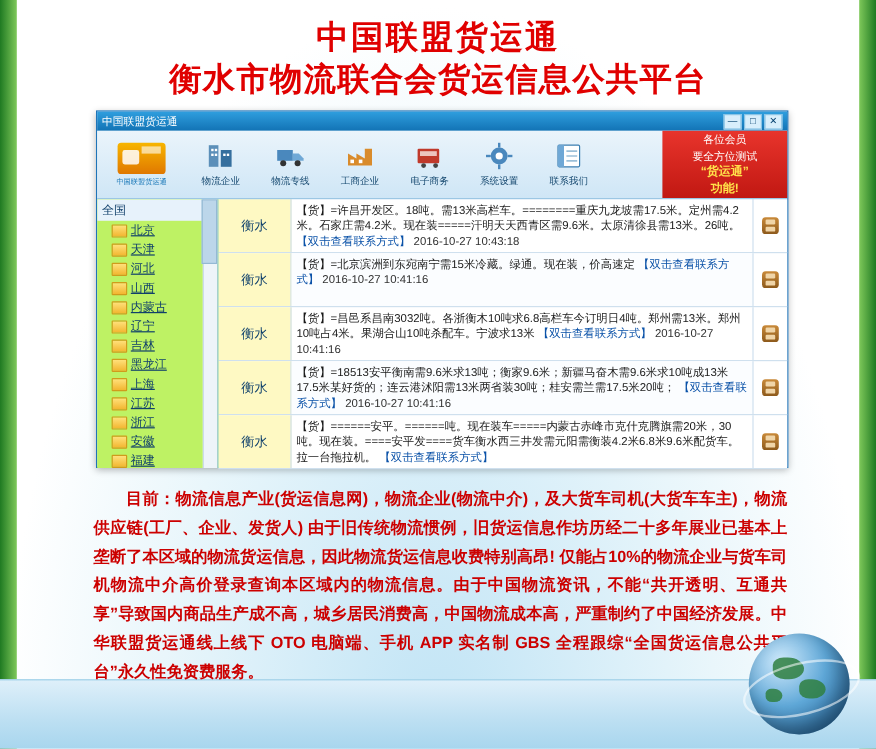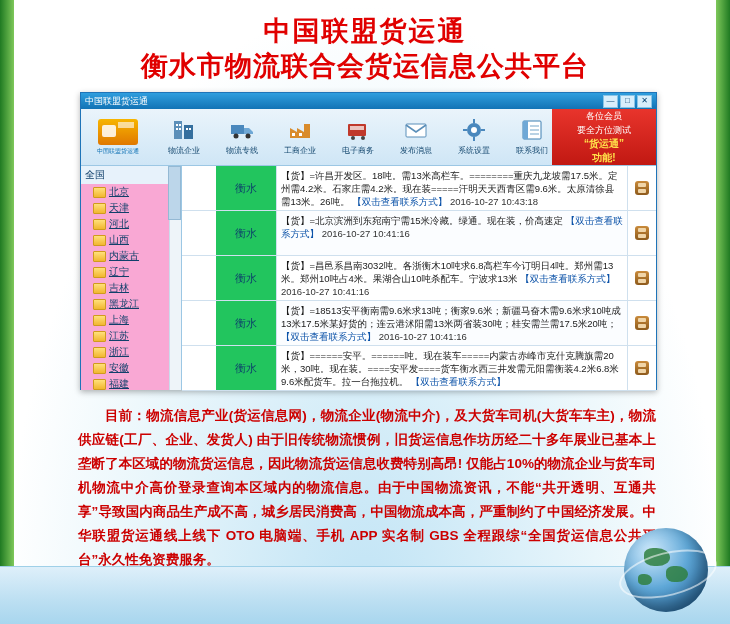--- a/index.html
+++ b/index.html
@@ -44,33 +44,33 @@
   .tbitem{width:58px;display:flex;flex-direction:column;align-items:center;justify-content:center;gap:3px;}
   .tbicon{width:26px;height:24px;display:block;}
   .tblabel{font-size:8px;color:#15486f;white-space:nowrap;}
   .promo{position:absolute;right:0;top:0;bottom:0;width:104px;
      background:linear-gradient(#e8342c,#c11812);color:#fff;display:flex;flex-direction:column;
      justify-content:center;align-items:center;gap:2px;}
   .promo span{font-size:9px;line-height:12px;}
   .promo .big{color:#ffe24a;font-size:10px;font-weight:bold;}
 
   .body{display:flex;height:calc(100% - 16px - 56px);}
-  .tree{width:100px;background:#f9a8d4;border-right:1px solid #9cc7e4;font-size:10px;color:#11406b;
+  .tree{width:100px;background:#bef264;border-right:1px solid #9cc7e4;font-size:10px;color:#11406b;
       overflow:hidden;position:relative;}
   .tree .root{padding:2px 2px 2px 4px;font-weight:normal;background:#e7f2fb;}
   .tree ul{list-style:none;margin:0;padding:0 0 0 10px;}
   .tree li{padding:1px 0 1px 2px;display:flex;align-items:center;gap:3px;text-decoration:underline;}
   .tree li .fico{width:11px;height:9px;background:linear-gradient(#ffe07a,#f2b630);border:1px solid #d09b1c;border-radius:1px;flex:none;}
   .tree .scroll{position:absolute;right:0;top:0;bottom:0;width:11px;background:#eef4f9;border-left:1px solid #cbdceb;}
   .tree .thumb{position:absolute;right:0;top:0;width:11px;height:52px;background:#bcd6ea;border:1px solid #94b9d4;}
 
   .list{flex:1;display:flex;flex-direction:column;background:#fff;}
   .row{display:flex;border-bottom:1px solid #cfe0ee;min-height:44px;}
   .row .city{width:60px;display:flex;align-items:center;justify-content:center;font-size:11px;color:#0d3f6b;
-      background:#22c55e;border-right:1px solid #cfe0ee;margin-left:34px;}
+      background:#fef9c3;border-right:1px solid #cfe0ee;}
   .row .msg{flex:1;padding:3px 4px;font-size:9.5px;line-height:13px;color:#1a1a1a;}
   .row .msg .link{color:#0b52a8;}
   .row .msg .time{color:#333;}
   .row .act{width:28px;display:flex;align-items:center;justify-content:center;border-left:1px solid #cfe0ee;}
   .phone{width:14px;height:14px;border-radius:3px;background:linear-gradient(#c98a3a,#8d5a1c);position:relative;}
   .phone:before{content:"";position:absolute;left:3px;top:2px;width:8px;height:4px;background:#f0d5a8;border-radius:1px;}
   .phone:after{content:"";position:absolute;left:3px;bottom:2px;width:8px;height:4px;background:#f0d5a8;border-radius:1px;}
   .row:nth-child(even) .msg{background:#fbfdff;}
 
   
@@ -159,27 +159,20 @@
     <div class="tbitem">
       <svg class="tbicon" viewBox="0 0 26 24">
         <rect x="3" y="6" width="18" height="12" rx="1" fill="#c0392b"></rect>
         <rect x="5" y="8" width="14" height="4" fill="#fff" opacity=".7"></rect>
         <circle cx="8" cy="20" r="2" fill="#444"></circle>
           <circle cx="18" cy="20" r="2" fill="#444"></circle>
       </svg>
       <div class="tblabel">电子商务</div>
     </div>
 
-    <div class="tbitem">
-      <svg class="tbicon" viewBox="0 0 26 24">
-        <rect x="3" y="6" width="20" height="13" rx="1" fill="#fff" stroke="#5b8fb9"></rect>
-        <path d="M3 7l10 7 10-7" fill="none" stroke="#5b8fb9" stroke-width="1.6"></path>
-      </svg>
-      <div class="tblabel">发布消息</div>
-    </div>
 
 
     <div class="tbitem">
       <svg class="tbicon" viewBox="0 0 26 24">
         <circle cx="13" cy="12" r="7" fill="#4a88bd"></circle>
           <circle cx="13" cy="12" r="3" fill="#fff"></circle>
         <g fill="#4a88bd">
             <rect x="12" y="1" width="2" height="4"></rect>
             <rect x="12" y="19" width="2" height="4"></rect>
         <rect x="2" y="11" width="4" height="2"></rect>

